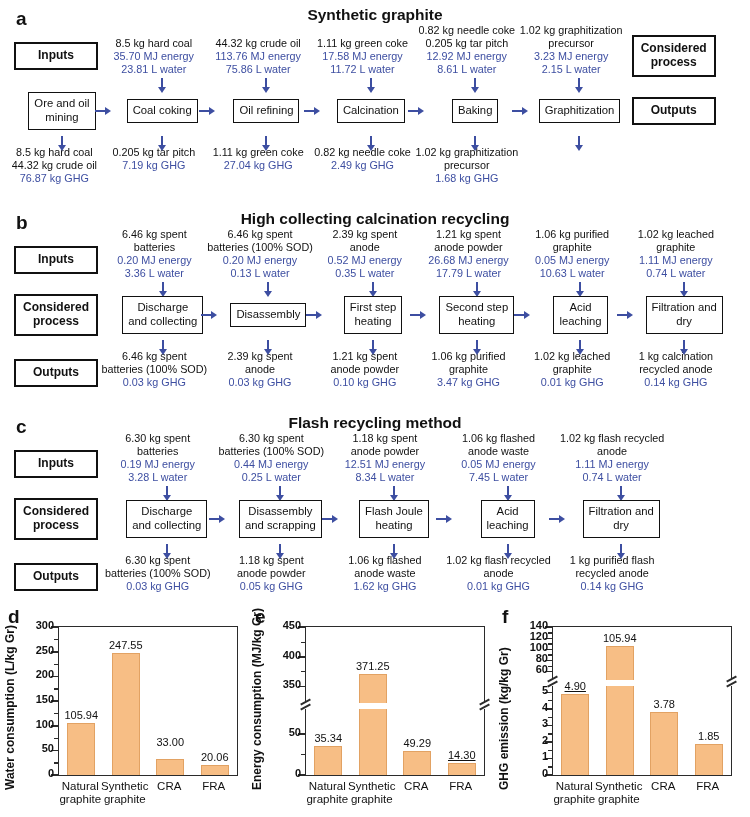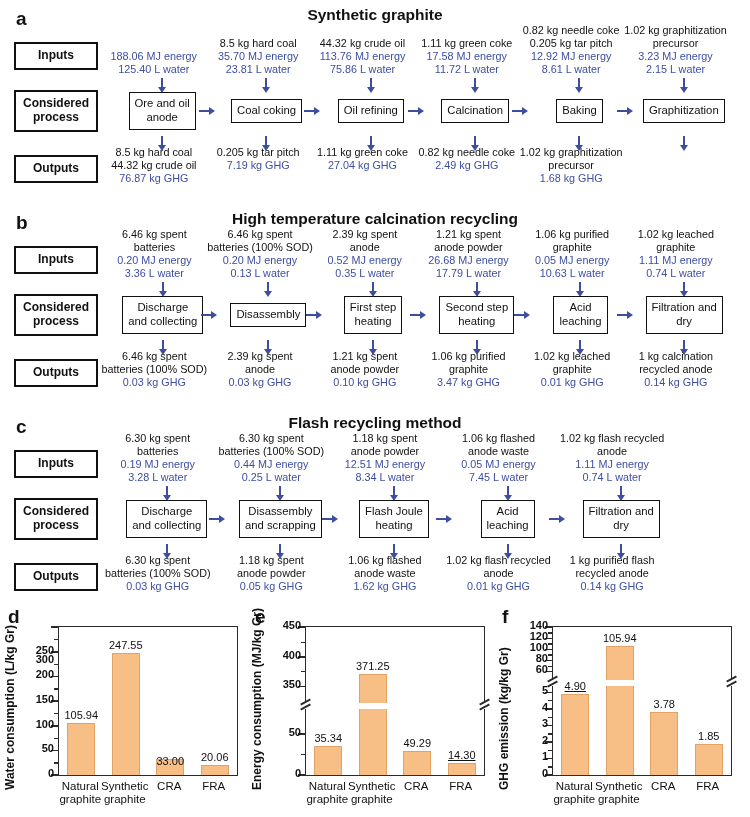--- a/index.html
+++ b/index.html
@@ -51,27 +51,20 @@
 <div class="page">
   <section class="panel" id="panel-0">
       <div class="panel-letter">a</div>
       <div class="panel-title">Synthetic graphite</div>
       <div class="grid grid-6">
         <div class="row-label-cell">
           <div class="row-label">Inputs</div>
         </div>
         <div class="cell input-cell">
           <div class="cell-text">
-            <div class="line blue">188.06 MJ energy</div>
-            <div class="line blue">125.40 L water</div>
-          </div>
-          <div class="varrow"></div>
-        </div>
-        <div class="cell input-cell">
-          <div class="cell-text">
             <div class="line">8.5 kg hard coal</div>
             <div class="line blue">35.70 MJ energy</div>
             <div class="line blue">23.81 L water</div>
           </div>
           <div class="varrow"></div>
         </div>
         <div class="cell input-cell">
           <div class="cell-text">
             <div class="line">44.32 kg crude oil</div>
             <div class="line blue">113.76 MJ energy</div>
@@ -103,21 +96,21 @@
             <div class="line blue">3.23 MJ energy</div>
             <div class="line blue">2.15 L water</div>
           </div>
           <div class="varrow"></div>
         </div>
         <div class="row-label-cell">
           <div class="row-label">Considered process</div>
         </div>
         <div class="cell proc-cell">
           <div class="proc-box">Ore and oil
-anode</div>
+mining</div>
         </div>
         <div class="cell proc-cell">
           <div class="harrow"></div>
           <div class="proc-box">Coal coking</div>
         </div>
         <div class="cell proc-cell">
           <div class="harrow"></div>
           <div class="proc-box">Oil refining</div>
         </div>
         <div class="cell proc-cell">
@@ -172,21 +165,21 @@
             <div class="line blue">1.68 kg GHG</div>
           </div>
         </div>
         <div class="cell output-cell">
           <div class="varrow"></div>
         </div>
       </div>
     </section>
   <section class="panel" id="panel-1">
       <div class="panel-letter">b</div>
-      <div class="panel-title">High temperature calcination recycling</div>
+      <div class="panel-title">High collecting calcination recycling</div>
       <div class="grid grid-6">
         <div class="row-label-cell">
           <div class="row-label">Inputs</div>
         </div>
         <div class="cell input-cell">
           <div class="cell-text">
             <div class="line">6.46 kg spent</div>
             <div class="line">batteries</div>
             <div class="line blue">0.20 MJ energy</div>
             <div class="line blue">3.36 L water</div>
@@ -462,31 +455,31 @@
           <div class="tick" style="bottom: 97.6667px;"></div>
           <div class="mtick" style="bottom: 110px;"></div>
           <div class="tick" style="bottom: 122.333px;"></div>
           <div class="mtick" style="bottom: 134.667px;"></div>
           <div class="tick" style="bottom: 147px;"></div>
           <div class="bar" style="left: 8.25px; height: 52.2637px;"></div>
           <div class="bar-value" style="left: -17.75px; bottom: 54.2637px;">105.94</div>
           <div class="bar" style="left: 52.75px; height: 122.125px;"></div>
           <div class="bar-value" style="left: 26.75px; bottom: 124.125px;">247.55</div>
           <div class="bar" style="left: 97.25px; height: 16.28px;"></div>
-          <div class="bar-value" style="left: 71.25px; bottom: 8px;">33.00</div>
+          <div class="bar-value" style="left: 71.25px; bottom: 27px;">33.00</div>
           <div class="bar" style="left: 141.75px; height: 9.89627px;"></div>
           <div class="bar-value" style="left: 115.75px; bottom: 11.8963px;">20.06</div>
         </div>
         <div class="tick-label" style="top: 161px;">0</div>
         <div class="tick-label" style="top: 136.333px;">50</div>
         <div class="tick-label" style="top: 111.667px;">100</div>
         <div class="tick-label" style="top: 87px;">150</div>
         <div class="tick-label" style="top: 62.3333px;">200</div>
         <div class="tick-label" style="top: 37.6667px;">250</div>
-        <div class="tick-label" style="top: 13px; margin-top: 34px;">300</div>
+        <div class="tick-label" style="top: 13px;">300</div>
         <div class="xlabel" style="left: 35.25px; top: 174px;">Natural
 graphite</div>
         <div class="xlabel" style="left: 79.75px; top: 174px;">Synthetic
 graphite</div>
         <div class="xlabel" style="left: 124.25px; top: 174px;">CRA</div>
         <div class="xlabel" style="left: 168.75px; top: 174px;">FRA</div>
       </div>
     <div class="chart" id="chart-1">
         <div class="chart-letter">e</div>
         <div class="ylabel">Energy consumption (MJ/kg Gr)</div>

